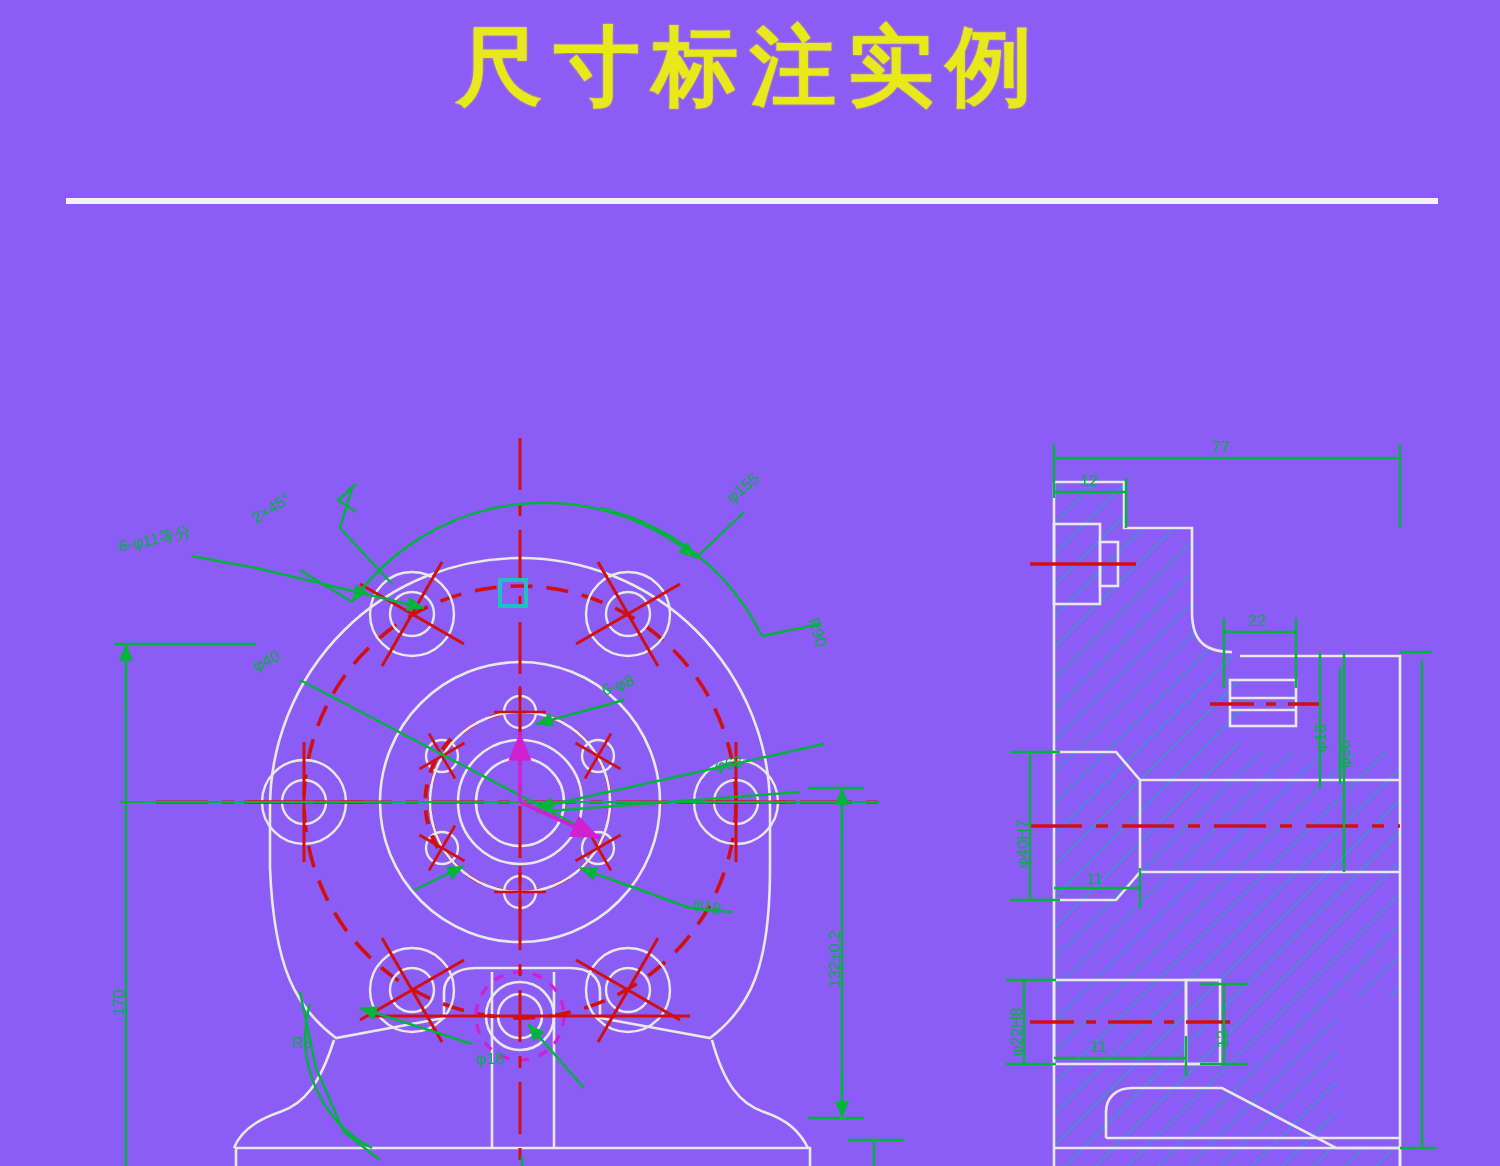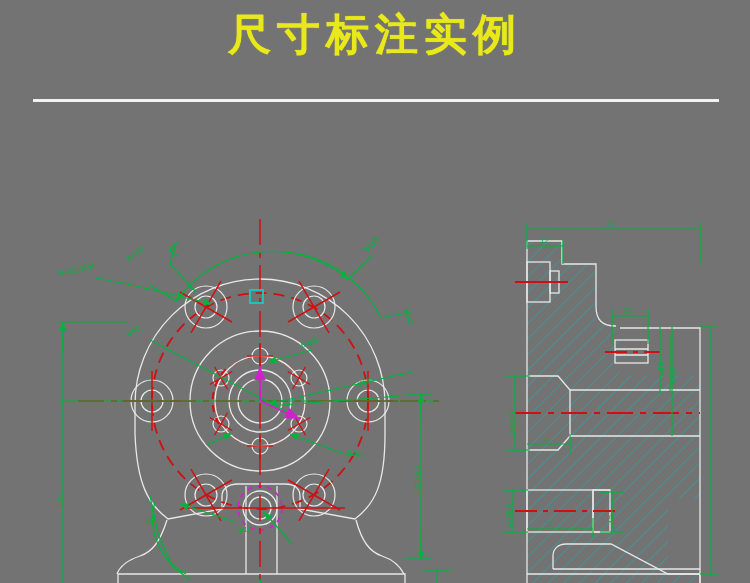--- a/index.html
+++ b/index.html
@@ -1,17 +1,17 @@
 <!DOCTYPE html>
 <html><head>
 <meta charset="utf-8">
 <style>
   html,body{margin:0;padding:0;background:#000;}
   body{width:750px;height:583px;overflow:hidden;font-family:"Liberation Sans",sans-serif;}
-  #root{position:relative;width:750px;height:583px;background:#737373;}
+  #root{position:relative;width:750px;height:583px;background:#8b5cf6;}
   #title{
     position:absolute;left:0;top:8px;width:750px;text-align:center;
     color:#e8e81a;font-family:"DejaVu Serif","Liberation Serif",serif;
     font-size:43px;font-weight:bold;letter-spacing:6px;line-height:1.25;
     text-shadow:0 0 1px #e8e81a;
   }
   #divider{
     position:absolute;left:33px;top:99px;width:686px;height:3px;background:#f2f2f2;
   }
   #canvas{position:absolute;left:0;top:104px;width:750px;height:479px;}

